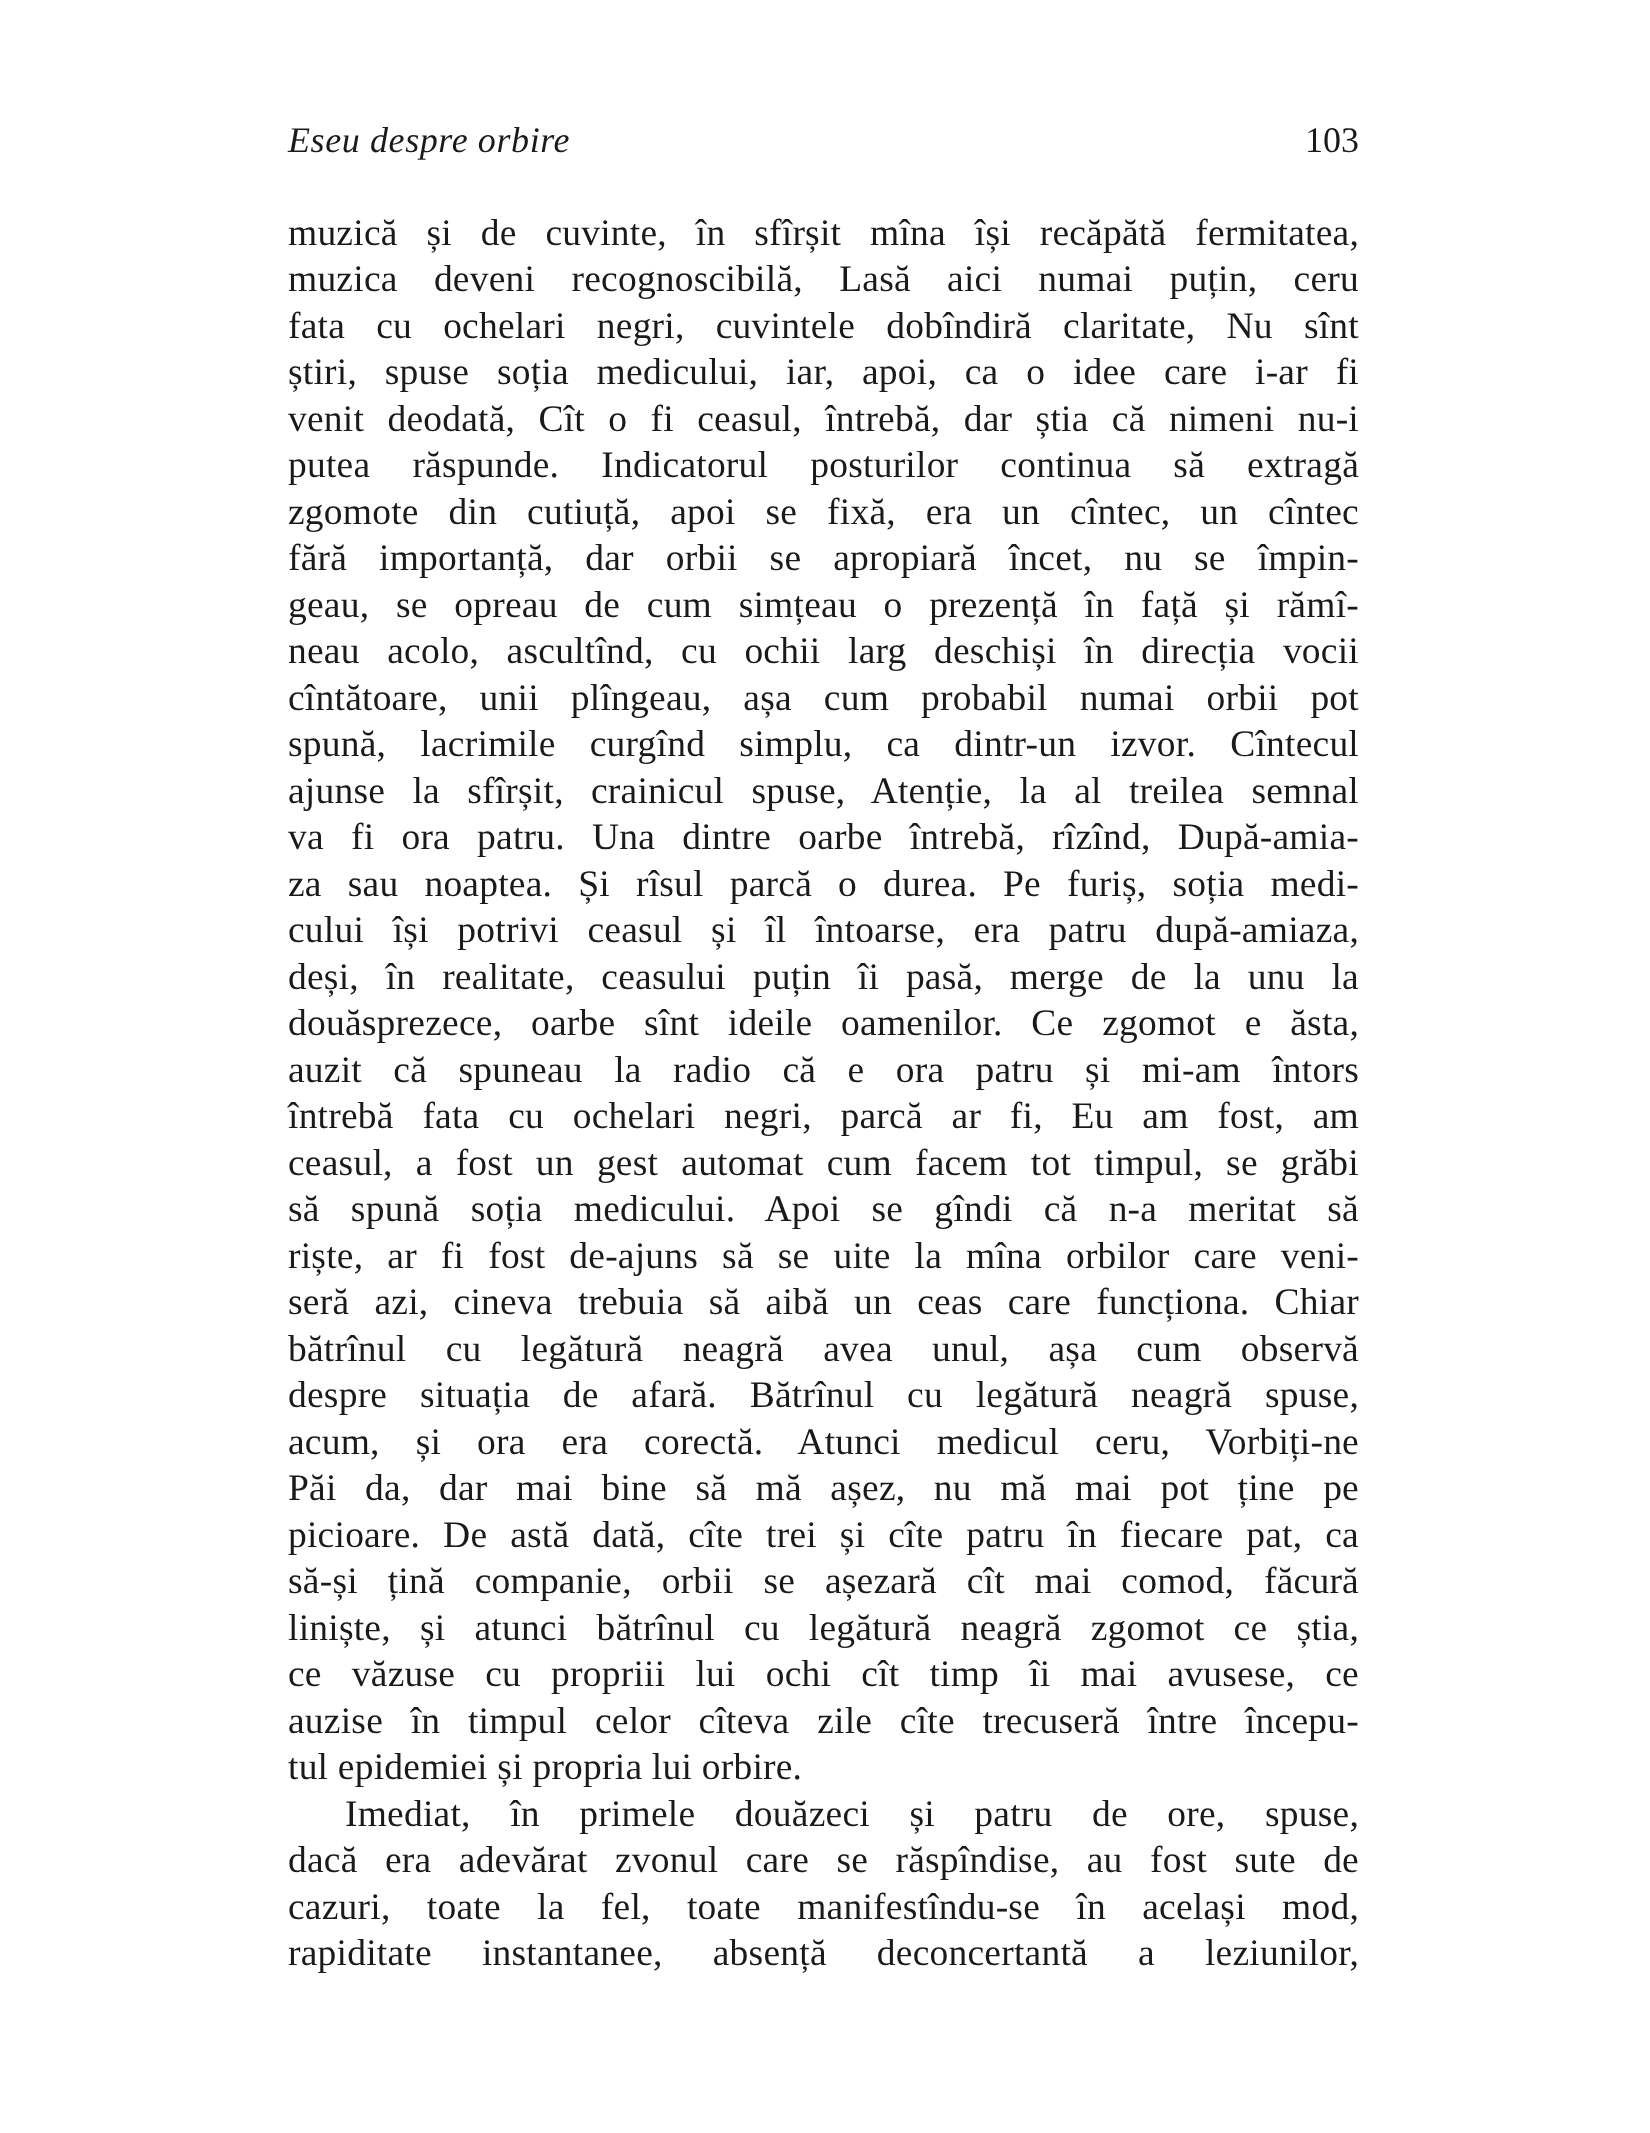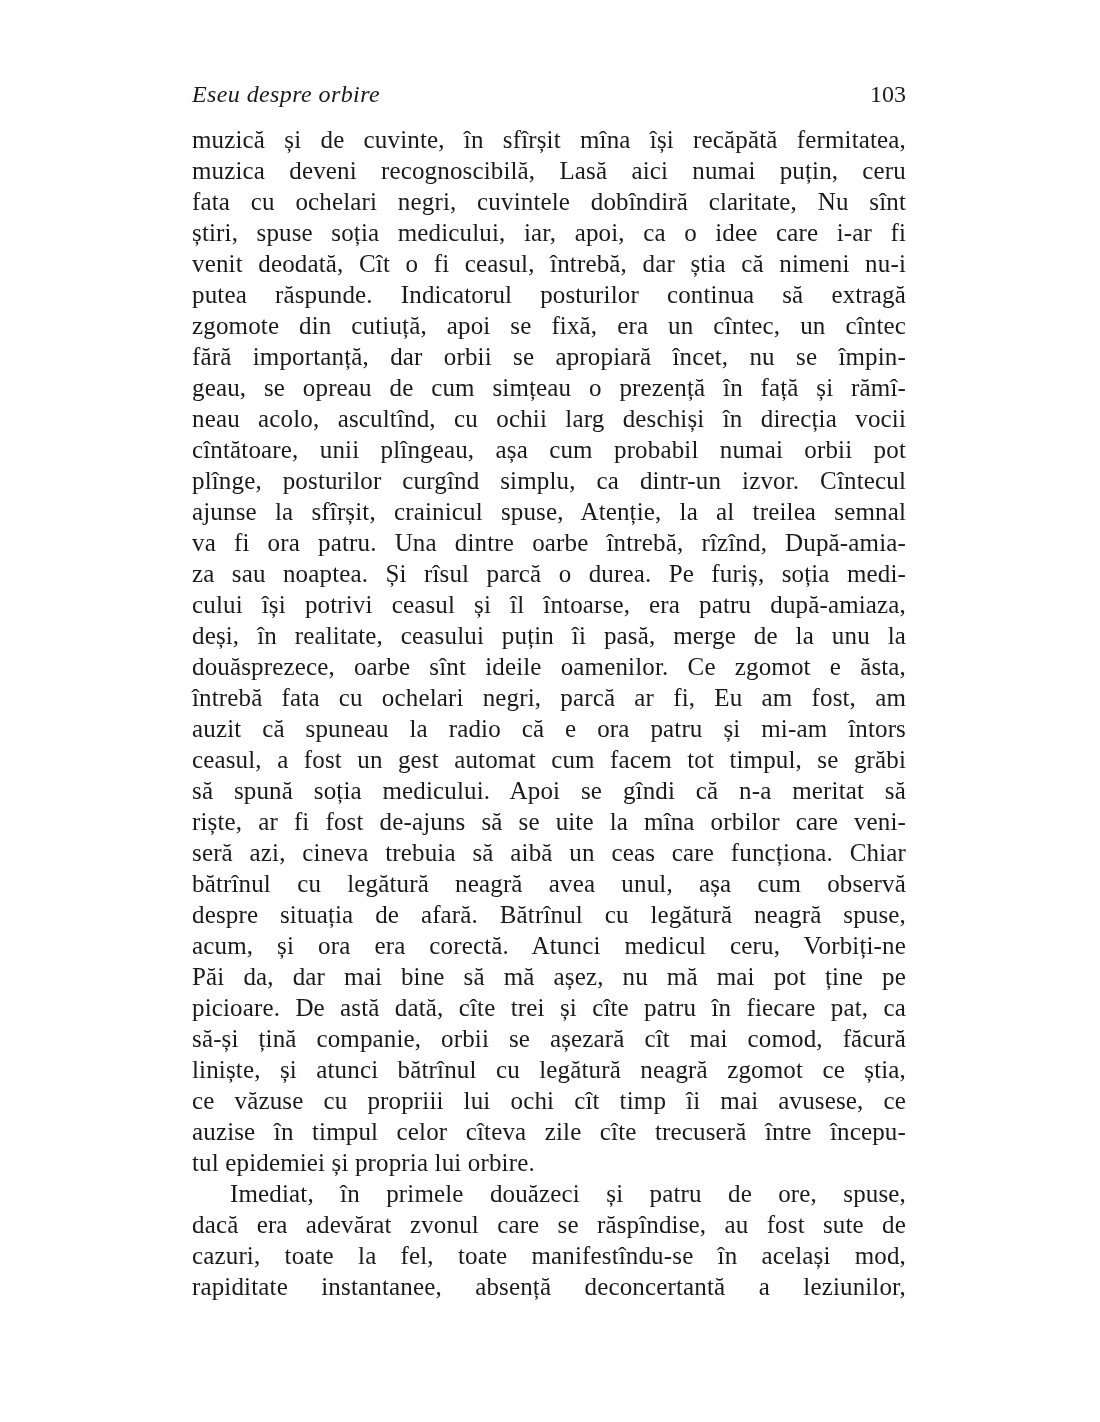--- a/index.html
+++ b/index.html
@@ -33,21 +33,21 @@
   }
   .header-title {
     font-style: italic;
     letter-spacing: 0.4px;
   }
   .page-number {
     font-style: normal;
   }
   .text-body {
     position: absolute;
-    top: 124px;
+    top: 140px;
     left: 192px;
     width: 714px;
     font-size: 25px;
     line-height: 31px;
     letter-spacing: 0.15px;
   }
   .line {
     text-align: justify;
     white-space: normal;
   }
@@ -74,29 +74,29 @@
       <div class="line just">muzica deveni recognoscibilă, Lasă aici numai puțin, ceru</div>
       <div class="line just">fata cu ochelari negri, cuvintele dobîndiră claritate, Nu sînt</div>
       <div class="line just">știri, spuse soția medicului, iar, apoi, ca o idee care i-ar fi</div>
       <div class="line just">venit deodată, Cît o fi ceasul, întrebă, dar știa că nimeni nu-i</div>
       <div class="line just">putea răspunde. Indicatorul posturilor continua să extragă</div>
       <div class="line just">zgomote din cutiuță, apoi se fixă, era un cîntec, un cîntec</div>
       <div class="line just">fără importanță, dar orbii se apropiară încet, nu se împin-</div>
       <div class="line just">geau, se opreau de cum simțeau o prezență în față și rămî-</div>
       <div class="line just">neau acolo, ascultînd, cu ochii larg deschiși în direcția vocii</div>
       <div class="line just">cîntătoare, unii plîngeau, așa cum probabil numai orbii pot</div>
-      <div class="line just">plînge, posturilor curgînd simplu, ca dintr-un izvor. Cîntecul</div>
+      <div class="line just">spună, lacrimile curgînd simplu, ca dintr-un izvor. Cîntecul</div>
       <div class="line just">ajunse la sfîrșit, crainicul spuse, Atenție, la al treilea semnal</div>
       <div class="line just">va fi ora patru. Una dintre oarbe întrebă, rîzînd, După-amia-</div>
       <div class="line just">za sau noaptea. Și rîsul parcă o durea. Pe furiș, soția medi-</div>
       <div class="line just">cului își potrivi ceasul și îl întoarse, era patru după-amiaza,</div>
       <div class="line just">deși, în realitate, ceasului puțin îi pasă, merge de la unu la</div>
       <div class="line just">douăsprezece, oarbe sînt ideile oamenilor. Ce zgomot e ăsta,</div>
+      <div class="line just">auzit că spuneau la radio că e ora patru și mi-am întors</div>
       <div class="line just">întrebă fata cu ochelari negri, parcă ar fi, Eu am fost, am</div>
-      <div class="line just">auzit că spuneau la radio că e ora patru și mi-am întors</div>
       <div class="line just">ceasul, a fost un gest automat cum facem tot timpul, se grăbi</div>
       <div class="line just">să spună soția medicului. Apoi se gîndi că n-a meritat să</div>
       <div class="line just">riște, ar fi fost de-ajuns să se uite la mîna orbilor care veni-</div>
       <div class="line just">seră azi, cineva trebuia să aibă un ceas care funcționa. Chiar</div>
       <div class="line just">bătrînul cu legătură neagră avea unul, așa cum observă</div>
       <div class="line just">despre situația de afară. Bătrînul cu legătură neagră spuse,</div>
       <div class="line just">acum, și ora era corectă. Atunci medicul ceru, Vorbiți-ne</div>
       <div class="line just">Păi da, dar mai bine să mă așez, nu mă mai pot ține pe</div>
       <div class="line just">picioare. De astă dată, cîte trei și cîte patru în fiecare pat, ca</div>
       <div class="line just">să-și țină companie, orbii se așezară cît mai comod, făcură</div>

